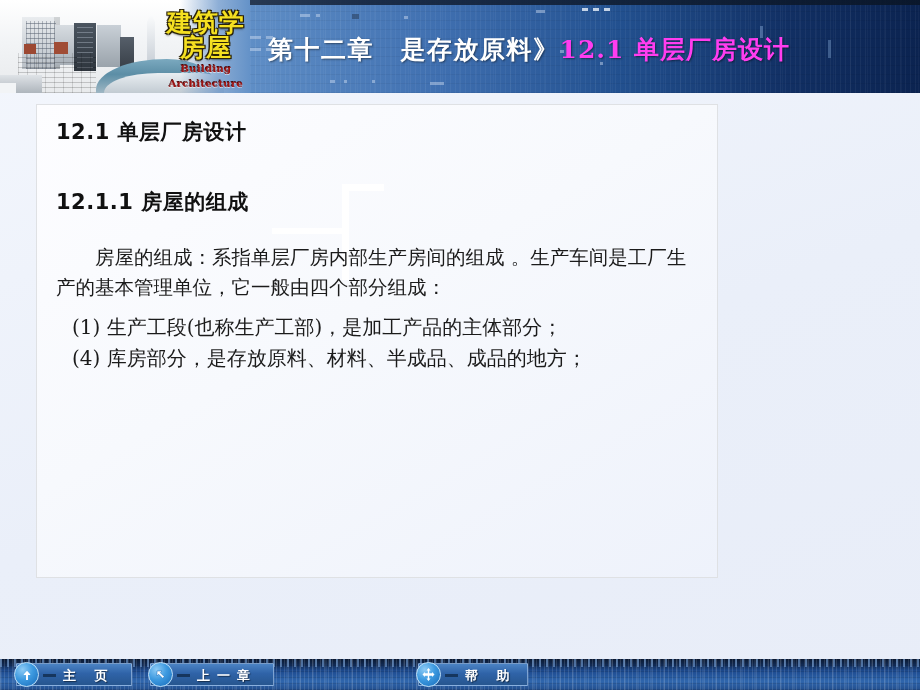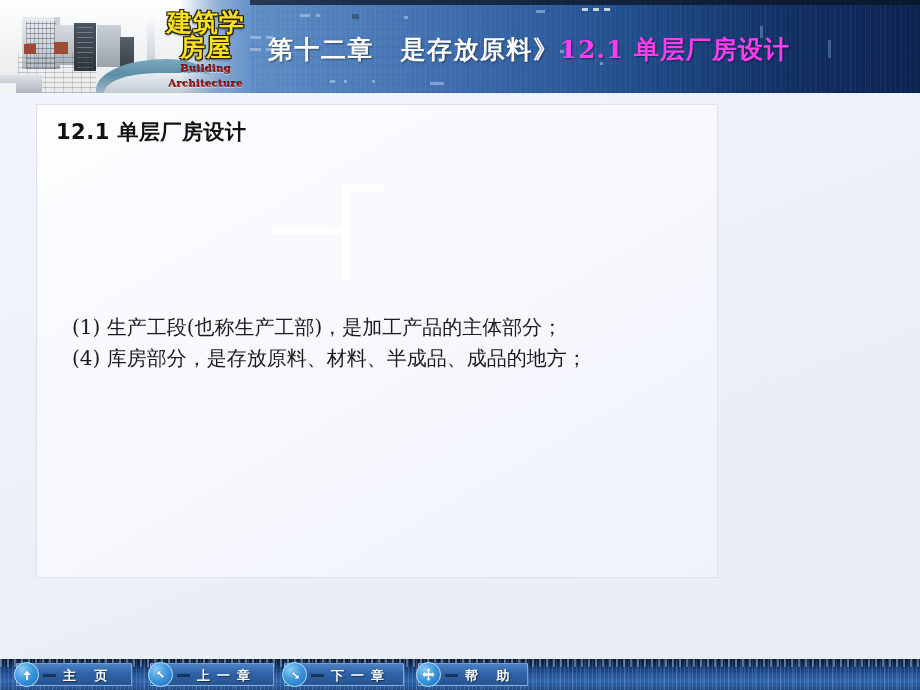--- a/index.html
+++ b/index.html
@@ -193,20 +193,22 @@
 
   <div class="content-box"></div>
 
   <div class="watermark">
     <i class="wm-v"></i>
       <i class="wm-h1"></i>
       <i class="wm-h2"></i>
   </div>
 
   <div class="h1">12.1 单层厂房设计</div>
+  <div class="h2">12.1.1 房屋的组成</div>
+  <div class="para">房屋的组成：系指单层厂房内部生产房间的组成 。生产车间是工厂生产的基本管理单位，它一般由四个部分组成：</div>
 
   <div class="list">
     <div>(1) 生产工段(也称生产工部)，是加工产品的主体部分；</div>
     <div>(4) 库房部分，是存放原料、材料、半成品、成品的地方；</div>
   </div>
 
   <div class="botbar">
     <div class="bot-texture"></div>
     <div class="bot-topstrip"></div>
 
@@ -223,29 +225,20 @@
     <div class="navbtn nb2">
       <span class="circ">
         <svg width="14" height="14" viewBox="0 0 14 14">
             <path d="M3 3h5L6.3 4.7l4 4L8.7 10.3l-4-4L3 8z" fill="#fff" stroke="#1669b8" stroke-width=".5"></path>
           </svg>
       </span>
       <span class="dash"></span>
       <span class="lbl">上一章</span>
     </div>
 
-    <div class="navbtn nb3">
-      <span class="circ">
-        <svg width="14" height="14" viewBox="0 0 14 14">
-            <path d="M11 11H6l1.7-1.7-4-4L5.3 3.7l4 4L11 6z" fill="#fff" stroke="#1669b8" stroke-width=".5"></path>
-          </svg>
-      </span>
-      <span class="dash"></span>
-      <span class="lbl">下一章</span>
-    </div>
 
     <div class="navbtn nb4">
       <span class="circ">
         <svg width="15" height="15" viewBox="0 0 15 15">
             <path d="M7.5 1l2 2.4h-1.3v2.9h2.9V5l2.4 2.5L11.1 10V8.7H8.2v2.9h1.3L7.5 14l-2-2.4h1.3V8.7H3.9V10L1.5 7.5 3.9 5v1.3h2.9V3.4H5.5z" fill="#fff"></path>
           </svg>
       </span>
       <span class="dash"></span>
       <span class="lbl">帮  助</span>
     </div>

